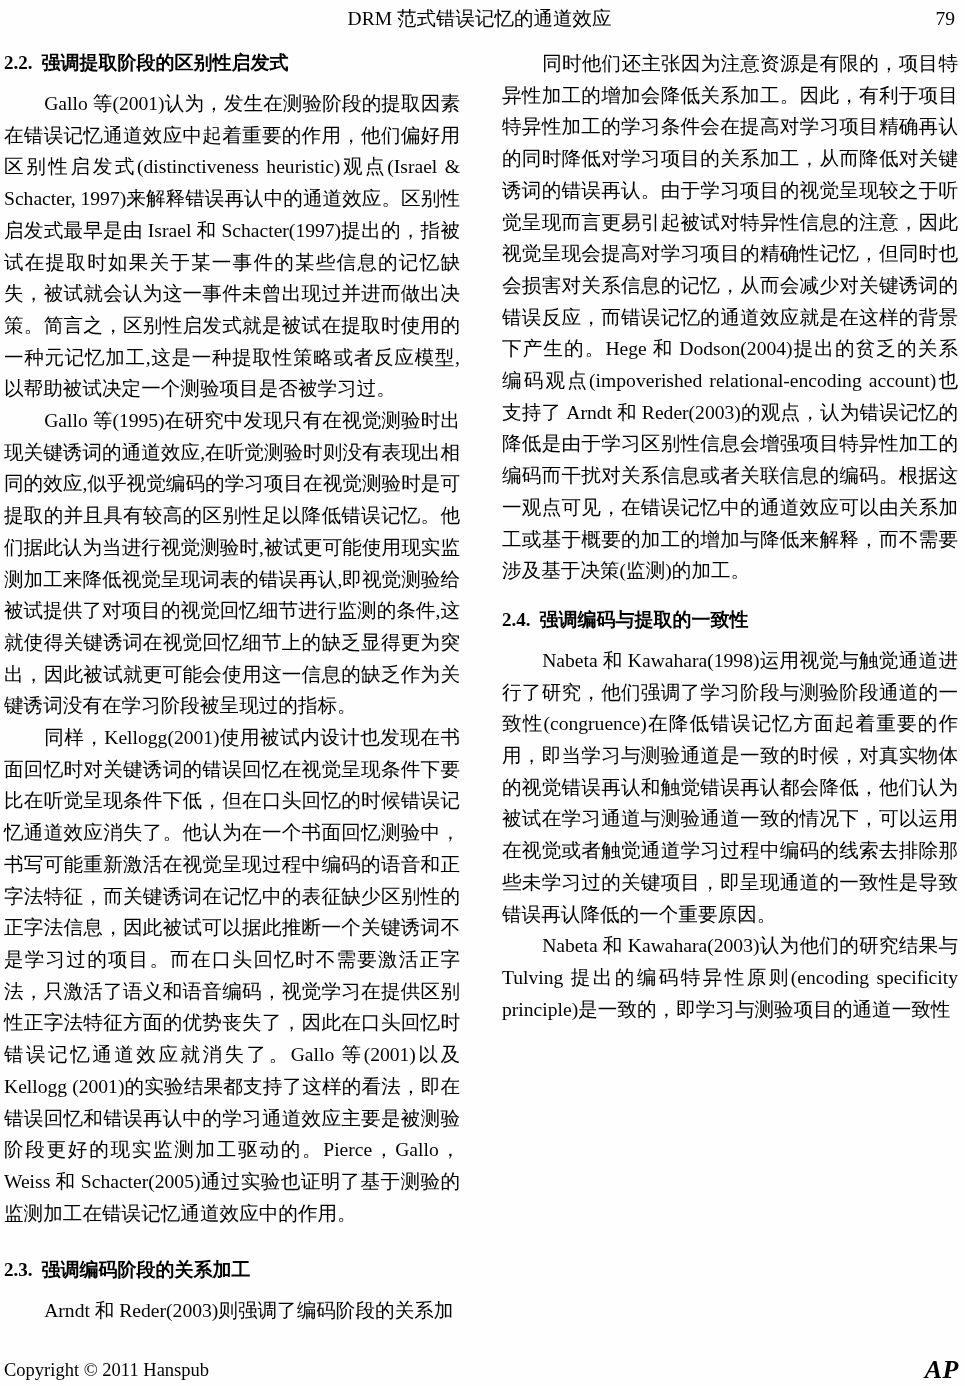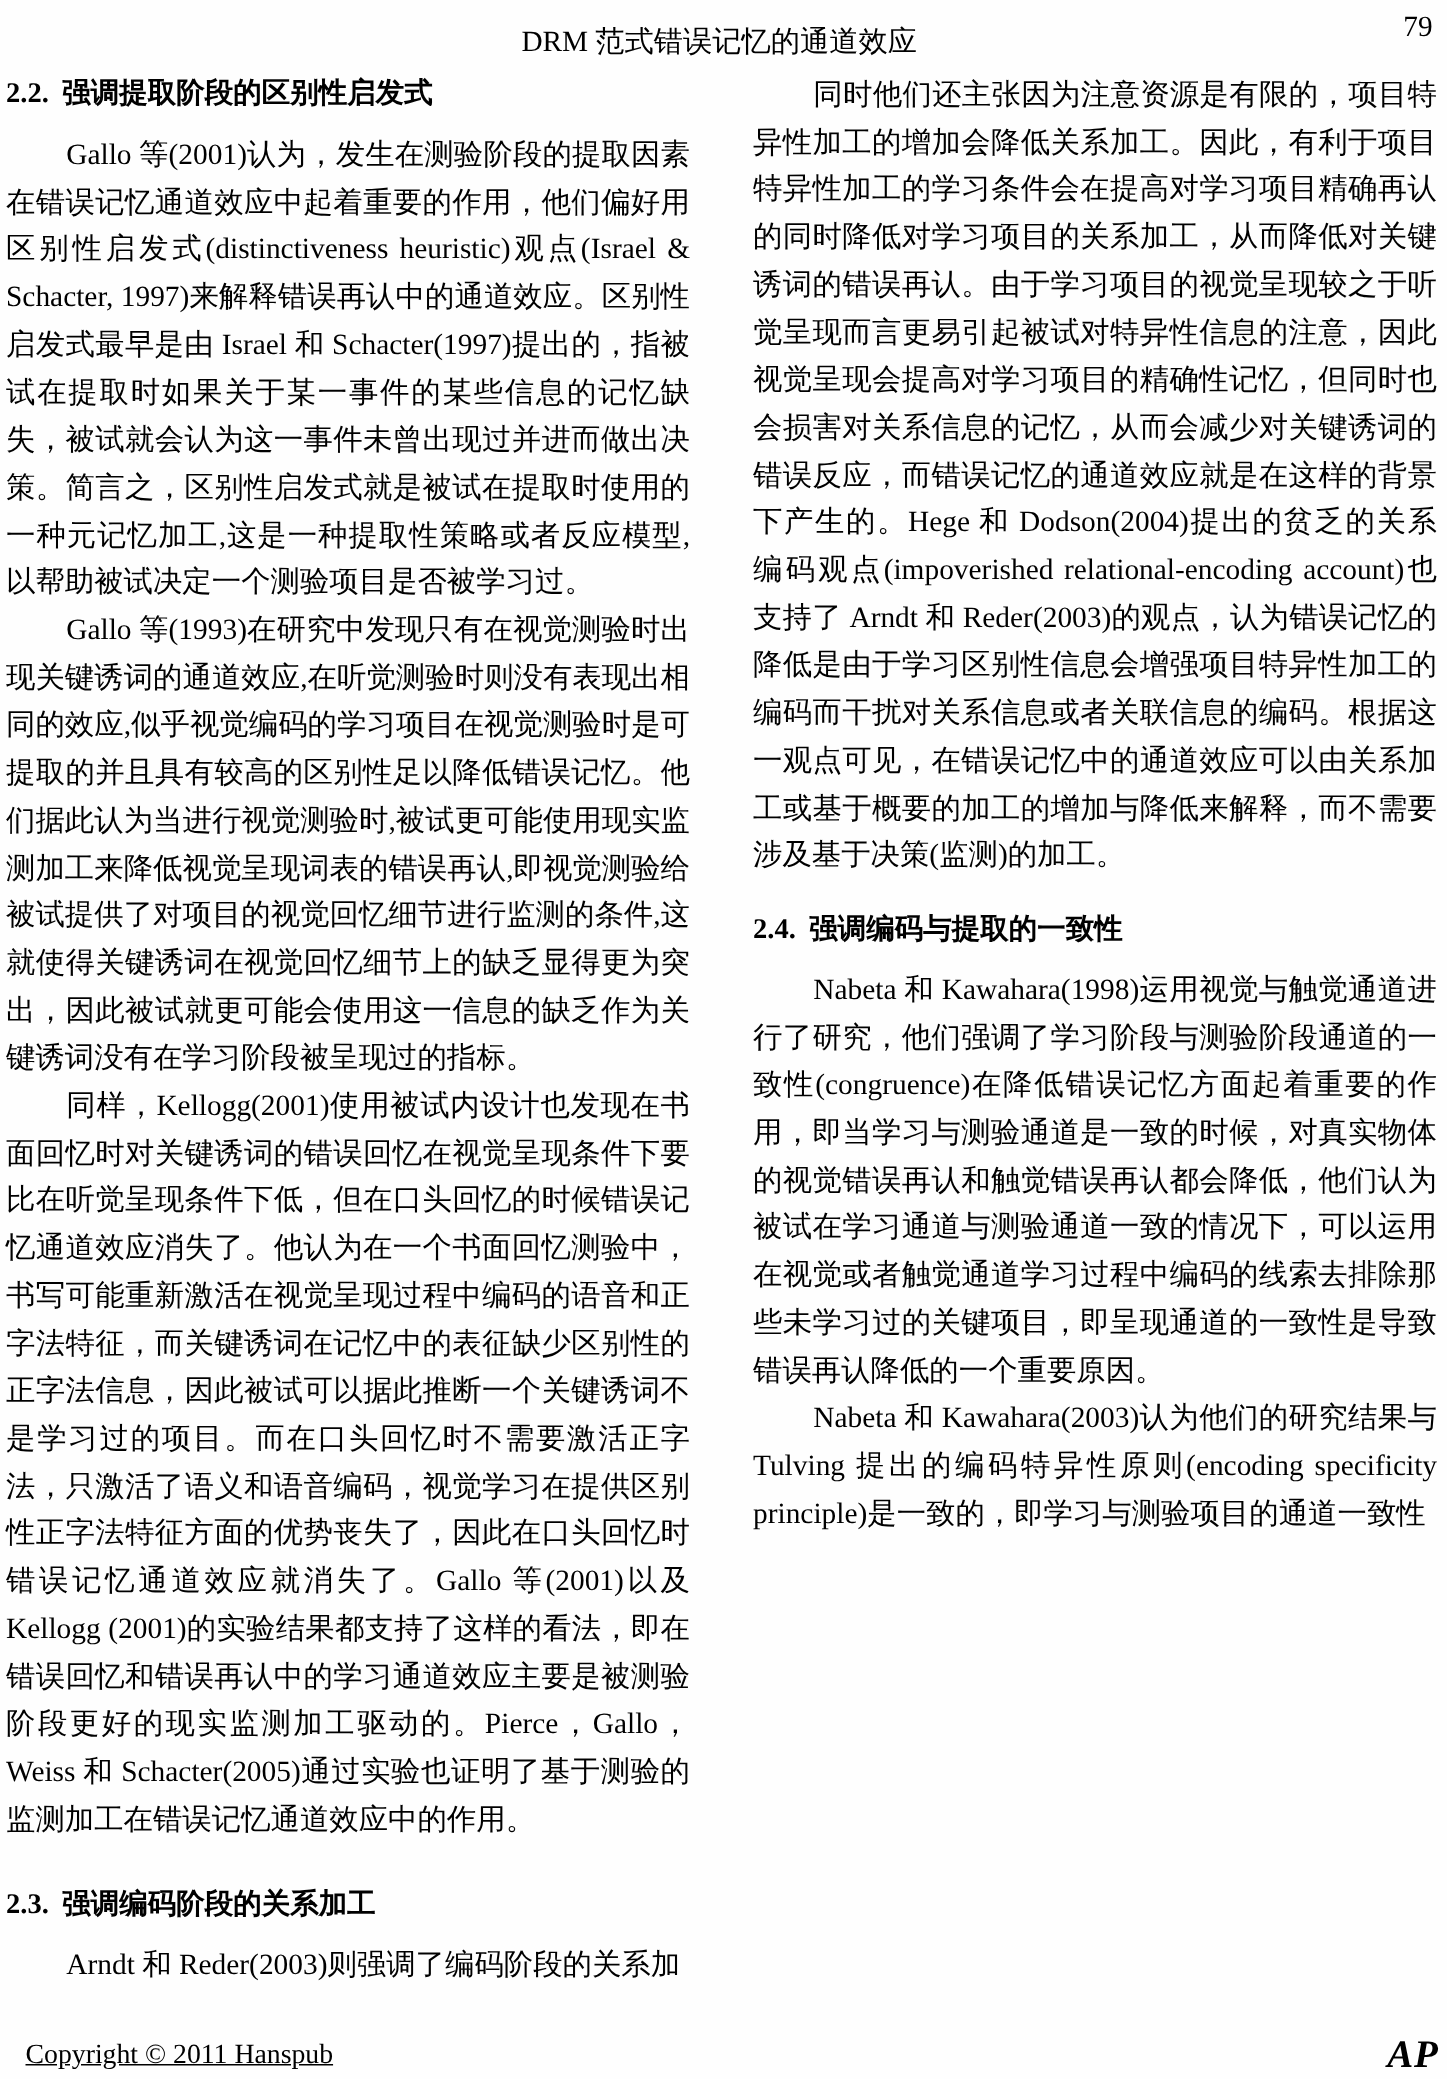--- a/index.html
+++ b/index.html
@@ -19,21 +19,20 @@
   .page-header {
     position: absolute;
     top: 6px; left: 4px; right: 10px;
     height: 26px;
     font-size: 19.5px;
     line-height: 26px;
   }
   .running-title {
     display: block;
     text-align: center;
-    margin-top: 10px;
   }
   .page-number {
     position: absolute;
     right: 0; top: 0;
   }
   
   .columns {
     position: absolute;
     top: 46px; left: 4px;
     width: 954px;
@@ -67,21 +66,21 @@
   .col-right { padding-top: 2px; }
   .col-right .section-heading.mid  { margin: 18px 0 10px 0; }
   
   .page-footer {
     position: absolute;
     left: 4px; right: 6px; bottom: 4px;
     height: 24px;
     font-size: 18.5px;
     line-height: 24px;
   }
-  .copyright { position: absolute; left: 13px; bottom: 0; text-decoration: underline; }
+  .copyright { position: absolute; left: 0; bottom: 0; }
   .publisher-logo {
     position: absolute; right: 0; bottom: 0;
     font-weight: bold;
     font-style: italic;
     font-size: 26px;
     letter-spacing: 0.5px;
   }
 </style>
 </head>
 <body>
@@ -93,21 +92,21 @@
     <span class="page-number">79</span>
   </header>
 
   <div class="columns">
 
     <div class="col col-left">
       <h2 class="section-heading first">
         <span class="sec-num">2.2.</span><span class="sec-title">强调提取阶段的区别性启发式</span>
       </h2>
       <p class="body-para indent">Gallo 等(2001)认为，发生在测验阶段的提取因素在错误记忆通道效应中起着重要的作用，他们偏好用区别性启发式(distinctiveness heuristic)观点(Israel &amp; Schacter, 1997)来解释错误再认中的通道效应。区别性启发式最早是由 Israel 和 Schacter(1997)提出的，指被试在提取时如果关于某一事件的某些信息的记忆缺失，被试就会认为这一事件未曾出现过并进而做出决策。简言之，区别性启发式就是被试在提取时使用的一种元记忆加工,这是一种提取性策略或者反应模型,以帮助被试决定一个测验项目是否被学习过。</p>
-      <p class="body-para indent">Gallo 等(1993)在研究中发现只有在视觉测验时出现关键诱词的通道效应,在听觉测验时则没有表现出相同的效应,似乎视觉编码的学习项目在视觉测验时是可提取的并且具有较高的区别性足以降低错误记忆。他们据此认为当进行视觉测验时,被试更可能使用现实监测加工来降低视觉呈现词表的错误再认,即视觉测验给被试提供了对项目的视觉回忆细节进行监测的条件,这就使得关键诱词在视觉回忆细节上的缺乏显得更为突出，因此被试就更可能会使用这一信息的缺乏作为关键诱词没有在学习阶段被呈现过的指标。</p>
+      <p class="body-para indent">Gallo 等(1995)在研究中发现只有在视觉测验时出现关键诱词的通道效应,在听觉测验时则没有表现出相同的效应,似乎视觉编码的学习项目在视觉测验时是可提取的并且具有较高的区别性足以降低错误记忆。他们据此认为当进行视觉测验时,被试更可能使用现实监测加工来降低视觉呈现词表的错误再认,即视觉测验给被试提供了对项目的视觉回忆细节进行监测的条件,这就使得关键诱词在视觉回忆细节上的缺乏显得更为突出，因此被试就更可能会使用这一信息的缺乏作为关键诱词没有在学习阶段被呈现过的指标。</p>
       <p class="body-para indent">同样，Kellogg(2001)使用被试内设计也发现在书面回忆时对关键诱词的错误回忆在视觉呈现条件下要比在听觉呈现条件下低，但在口头回忆的时候错误记忆通道效应消失了。他认为在一个书面回忆测验中，书写可能重新激活在视觉呈现过程中编码的语音和正字法特征，而关键诱词在记忆中的表征缺少区别性的正字法信息，因此被试可以据此推断一个关键诱词不是学习过的项目。而在口头回忆时不需要激活正字法，只激活了语义和语音编码，视觉学习在提供区别性正字法特征方面的优势丧失了，因此在口头回忆时错误记忆通道效应就消失了。Gallo 等(2001)以及 Kellogg (2001)的实验结果都支持了这样的看法，即在错误回忆和错误再认中的学习通道效应主要是被测验阶段更好的现实监测加工驱动的。Pierce，Gallo，Weiss 和 Schacter(2005)通过实验也证明了基于测验的监测加工在错误记忆通道效应中的作用。</p>
 
       <h2 class="section-heading mid">
         <span class="sec-num">2.3.</span><span class="sec-title">强调编码阶段的关系加工</span>
       </h2>
       <p class="body-para indent">Arndt 和 Reder(2003)则强调了编码阶段的关系加</p>
     </div>
 
     <div class="col col-right">
       <p class="body-para indent">同时他们还主张因为注意资源是有限的，项目特异性加工的增加会降低关系加工。因此，有利于项目特异性加工的学习条件会在提高对学习项目精确再认的同时降低对学习项目的关系加工，从而降低对关键诱词的错误再认。由于学习项目的视觉呈现较之于听觉呈现而言更易引起被试对特异性信息的注意，因此视觉呈现会提高对学习项目的精确性记忆，但同时也会损害对关系信息的记忆，从而会减少对关键诱词的错误反应，而错误记忆的通道效应就是在这样的背景下产生的。Hege 和 Dodson(2004)提出的贫乏的关系编码观点(impoverished relational-encoding account)也支持了 Arndt 和 Reder(2003)的观点，认为错误记忆的降低是由于学习区别性信息会增强项目特异性加工的编码而干扰对关系信息或者关联信息的编码。根据这一观点可见，在错误记忆中的通道效应可以由关系加工或基于概要的加工的增加与降低来解释，而不需要涉及基于决策(监测)的加工。</p>

